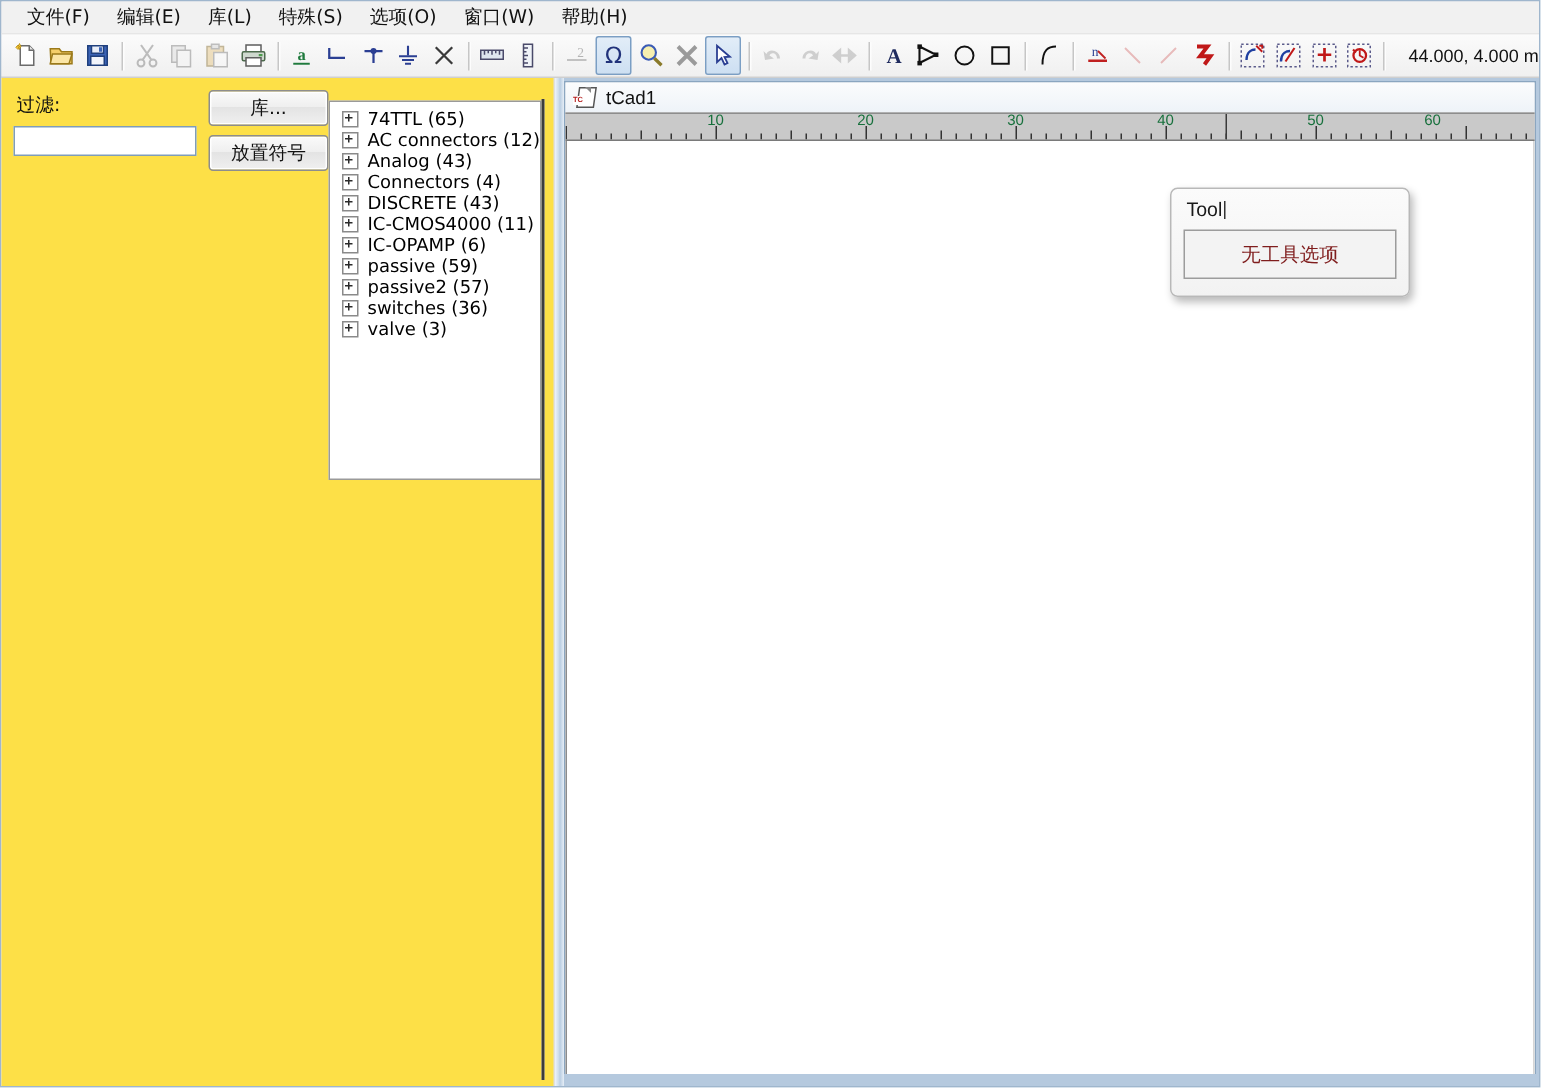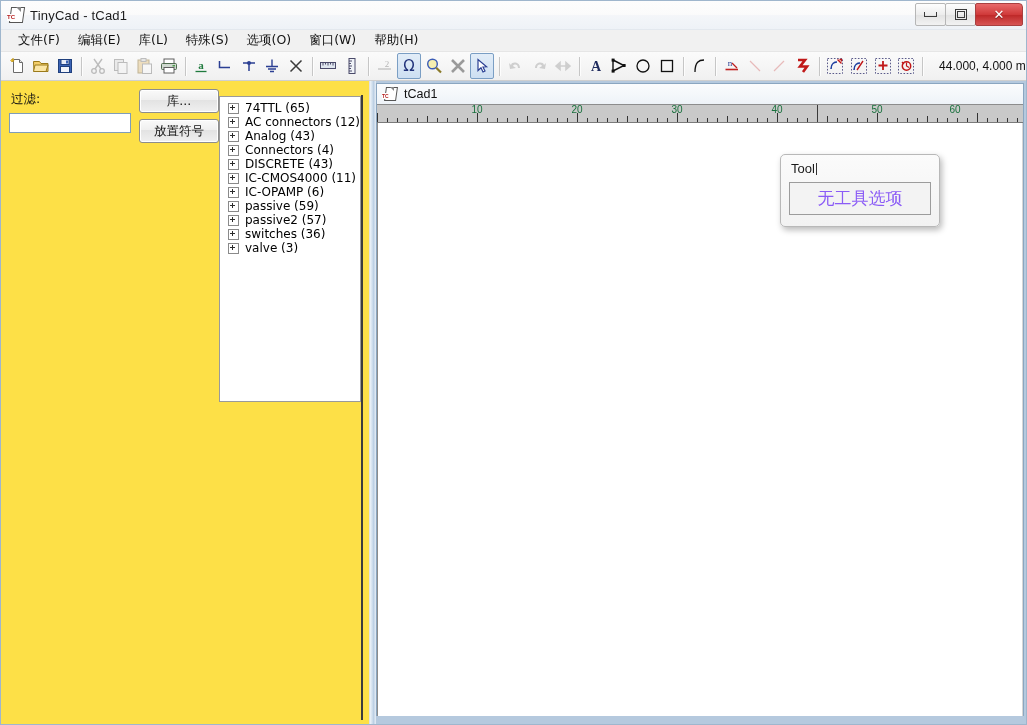--- a/index.html
+++ b/index.html
@@ -131,21 +131,21 @@
   .pbtn{
     width:78px;height:22px;
     border:1px solid #8d8d8d;border-radius:3px;
     background:linear-gradient(to bottom,#fafafa,#efefef 46%,#e3e3e3 47%,#f0f0f0);
     font-size:12.5px;color:#111;cursor:default;
     display:flex;align-items:center;justify-content:center;
     font-family:"DejaVu Sans","Liberation Sans",sans-serif;
     box-shadow:inset 0 0 0 1px #fff;
   }
   .treebox{
-    margin-top:9px;height:306px;background:#fff;
+    margin-top:9px;height:253px;background:#fff;
     border:1px solid #9a9a9a;box-sizing:border-box;
     overflow:hidden;padding:4px 0 0 0;
   }
   .tnode{
     display:flex;align-items:center;height:14px;padding-left:8px;
     font-size:12px;color:#000;cursor:default;white-space:nowrap;
     font-family:"DejaVu Sans","Liberation Sans",sans-serif;
   }
   .expander{
     width:9px;height:9px;border:1px solid #8a8a8a;background:#fff;
@@ -224,21 +224,21 @@
     font-size:13px;color:#1a1a1a;margin:2px 0 6px 2px;
     font-family:"Liberation Sans",sans-serif;
   }
   .toolpanel-caret{
     display:inline-block;width:1px;height:12px;background:#333;
     vertical-align:-2px;margin-left:1px;
   }
   .toolpanel-box{
     height:31px;border:1px solid #9c9c9c;background:#f3f3f3;
     display:flex;align-items:center;justify-content:center;
-    font-size:17px;color:#8b5cf6;
+    font-size:13px;color:#7f1d1d;
     font-family:"DejaVu Sans","Liberation Sans",sans-serif;
   }
 
   
   .statusbar{
     flex:0 0 22px;height:22px;display:flex;align-items:center;
     background:#f6f3f3;border-top:1px solid #dcdcdc;
     font-size:12px;color:#111;position:relative;
   }
   .status-text{padding-left:7px;font-family:"Liberation Sans",sans-serif;}
@@ -251,39 +251,20 @@
   }
   .grip i{position:absolute;width:2px;height:2px;background:#9a9a9a;}
 
   svg{display:block;}
 </style>
 </head>
 <body>
 
 <div id="app">
 
-  <div class="titlebar">
-    <div class="app-icon">
-      <div class="page"></div>
-        <div class="fold"></div>
-        <div class="tc">TC</div>
-    </div>
-    <div class="title-text">TinyCad - tCad1</div>
-    <div class="wincontrols">
-      <div class="wbtn">
-          <div class="glyph-min"></div>
-        </div>
-      <div class="wbtn">
-          <div class="glyph-max"></div>
-        </div>
-      <div class="wbtn close">
-          <span class="glyph-close">✕</span>
-        </div>
-    </div>
-  </div>
 
   <div class="menubar">
     <div class="menu-item">文件(F)</div>
     <div class="menu-item">编辑(E)</div>
     <div class="menu-item">库(L)</div>
     <div class="menu-item">特殊(S)</div>
     <div class="menu-item">选项(O)</div>
     <div class="menu-item">窗口(W)</div>
     <div class="menu-item">帮助(H)</div>
   </div>

